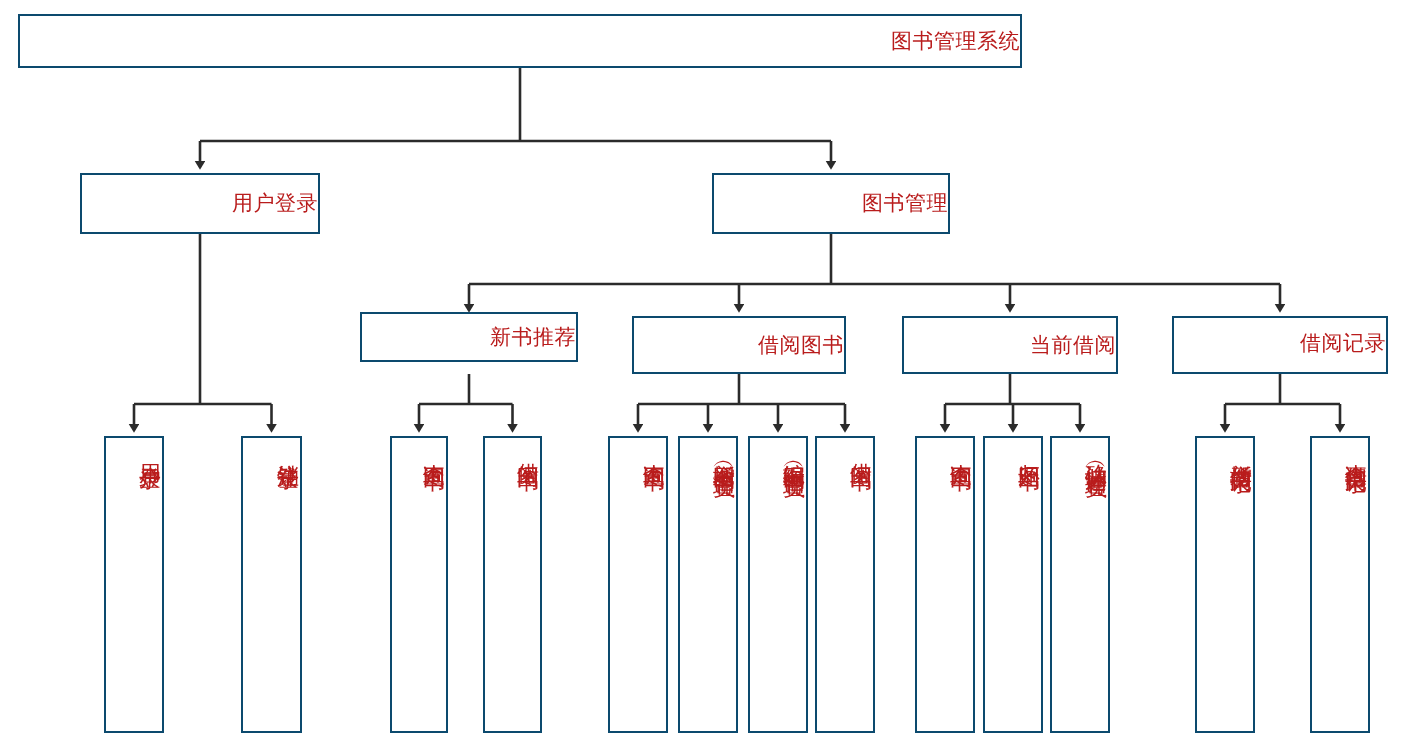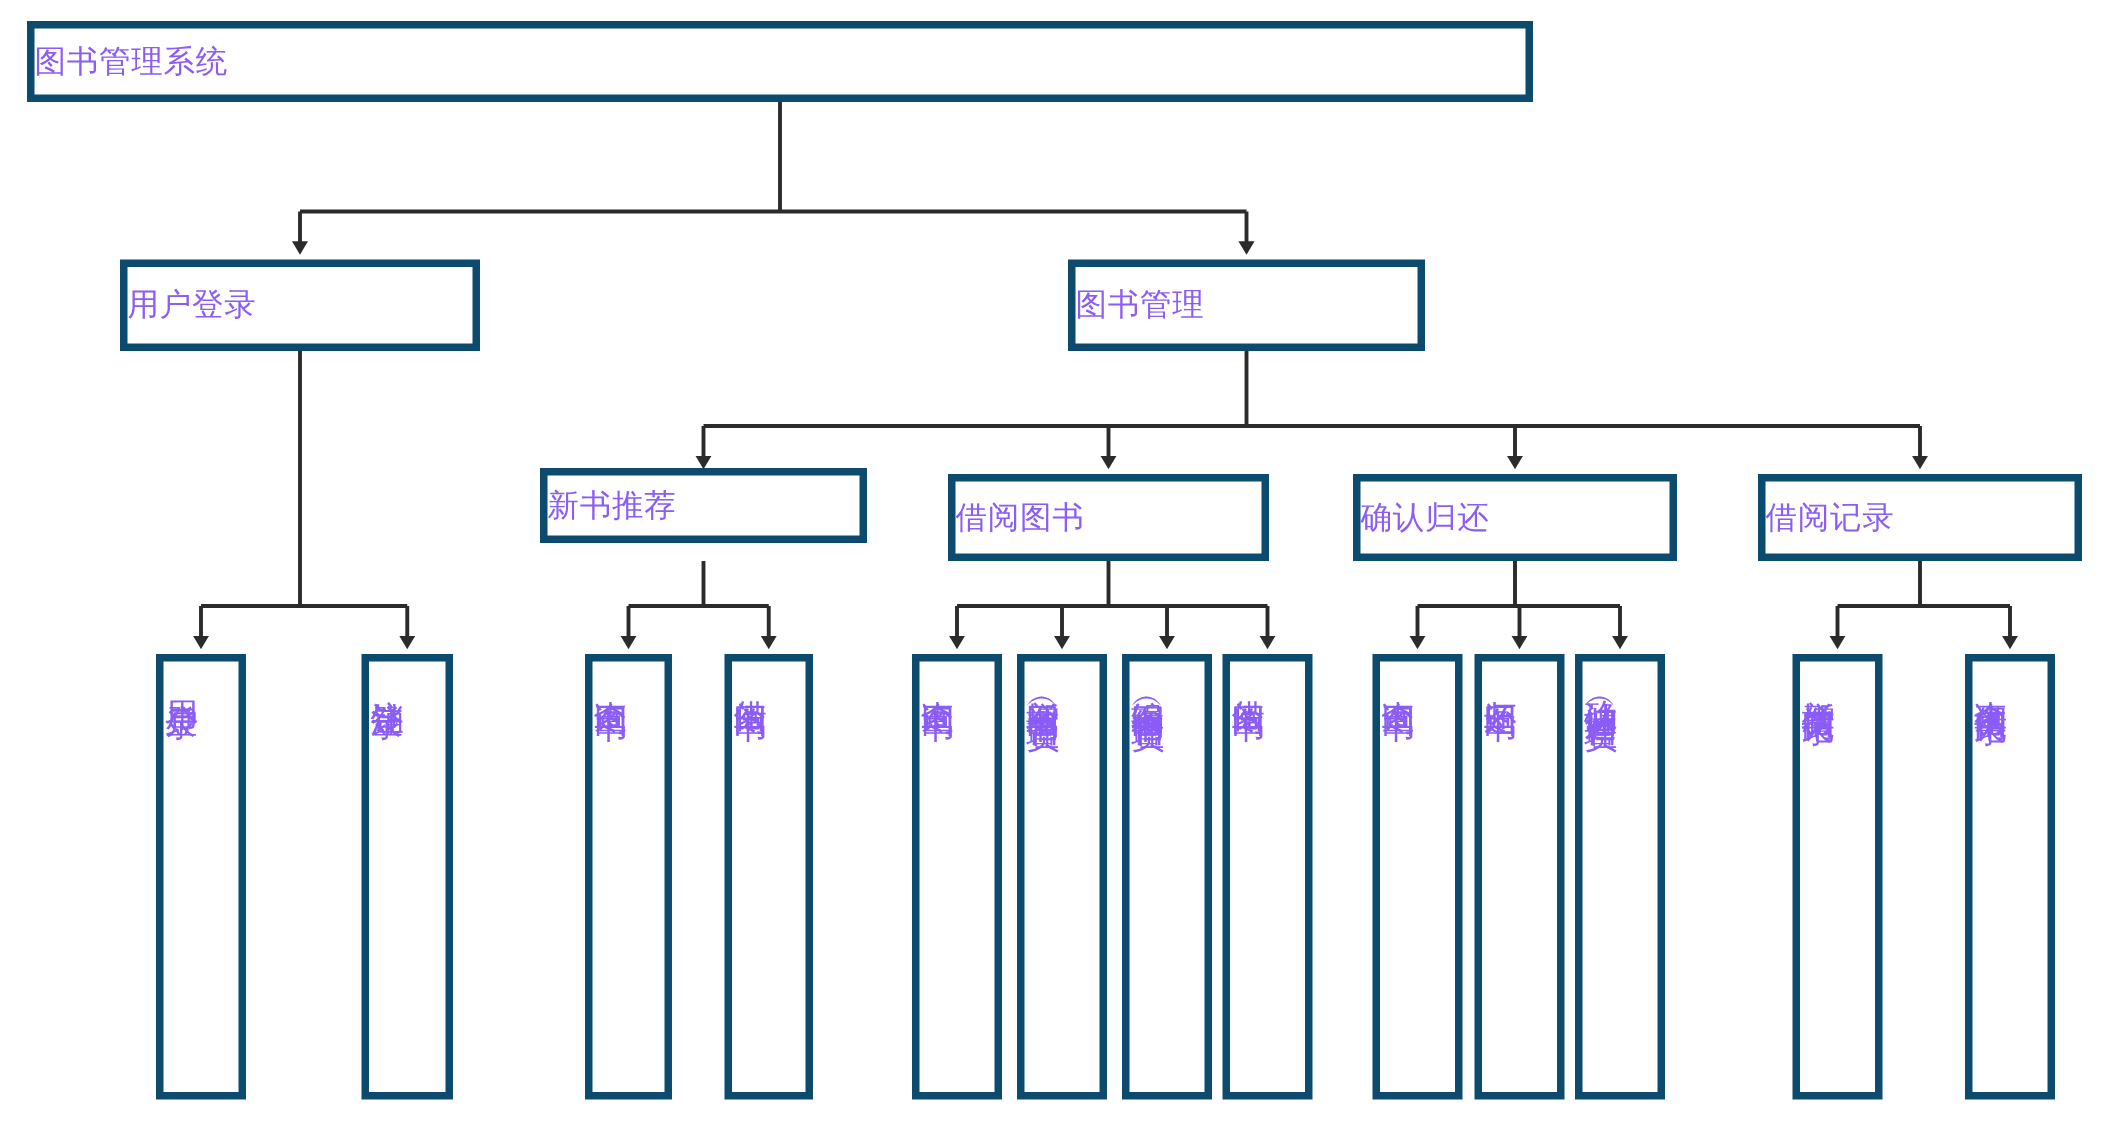--- a/index.html
+++ b/index.html
@@ -19,26 +19,26 @@
     position: absolute;
     left: 0;
     top: 0;
     width: 1405px;
     height: 747px;
     pointer-events: none;
   }
   .node {
     position: absolute;
     box-sizing: border-box;
-    border: 5px solid #0c4a6e;
+    border: 2px solid #0c4a6e;
     background: #ffffff;
     display: flex;
     align-items: center;
-    justify-content: flex-start;
-    color: #8b5cf6;
+    justify-content: flex-end;
+    color: #b91c1c;
   }
   .node-label {
     display: block;
     text-align: center;
     line-height: 1.16;
     letter-spacing: 0.5px;
   }
   .node.horizontal .node-label {
     font-size: 21px;
     writing-mode: horizontal-tb;
@@ -126,23 +126,23 @@
       <div class="node horizontal" style="left: 712px; top: 173px; width: 238px; height: 61px;">
         <span class="node-label">图书管理</span>
       </div>
       <div class="node horizontal" style="left: 360px; top: 312px; width: 218px; height: 50px;">
         <span class="node-label">新书推荐</span>
       </div>
       <div class="node horizontal" style="left: 632px; top: 316px; width: 214px; height: 58px;">
         <span class="node-label">借阅图书</span>
       </div>
       <div class="node horizontal" style="left: 902px; top: 316px; width: 216px; height: 58px;">
-        <span class="node-label">确认归还</span>
+        <span class="node-label">当前借阅</span>
       </div>
-      <div class="node horizontal" style="left: 1172px; top: 316px; width: 216px; height: 58px;">
+      <div class="node horizontal" style="left: 1172px; top: 316px; width: 216px; height: 58px; font-family: Liberation Mono, monospace;">
         <span class="node-label">借阅记录</span>
       </div>
       <div class="node vertical" style="left: 104px; top: 436px; width: 60px; height: 297px;">
         <span class="node-label">用户登录</span>
       </div>
       <div class="node vertical" style="left: 241px; top: 436px; width: 61px; height: 297px;">
         <span class="node-label">注销登录</span>
       </div>
       <div class="node vertical" style="left: 390px; top: 436px; width: 58px; height: 297px;">
         <span class="node-label">查询图书</span>

